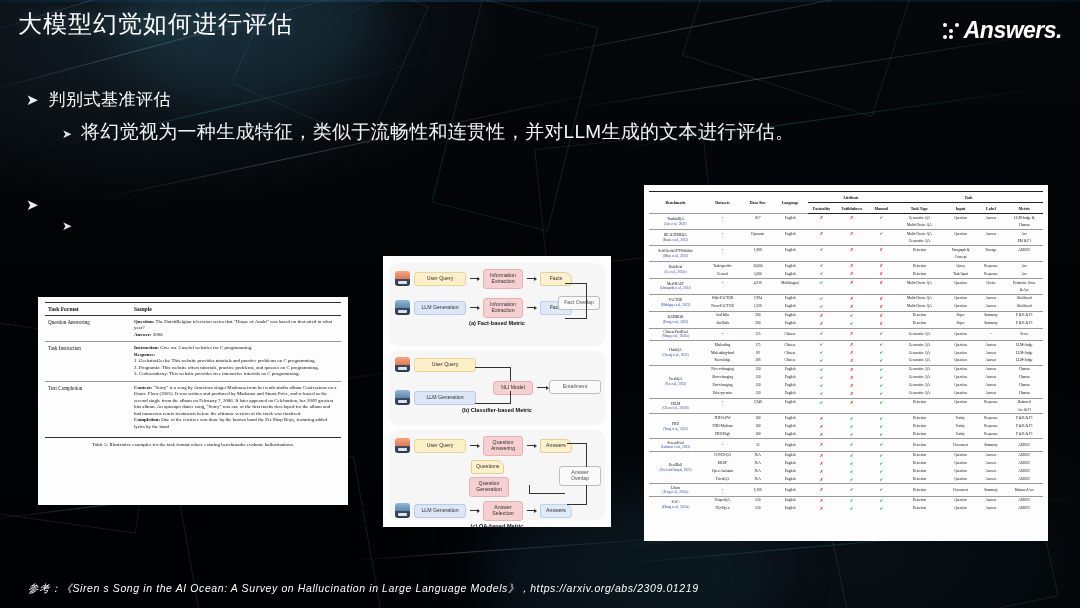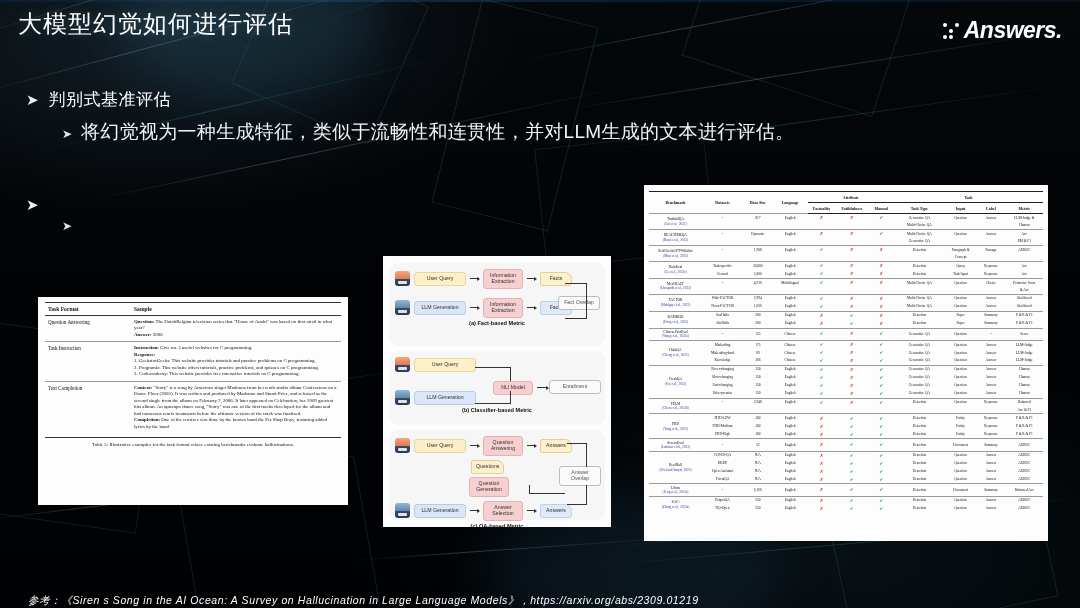--- a/index.html
+++ b/index.html
@@ -123,21 +123,21 @@
   #right-table .grp { border-bottom: 0.5px solid #222; }
   #right-table .hdr2 th { border-bottom: 0.8px solid #222; }
   #right-table tr.sep td { border-top: 0.45px solid #9a9a9a; }
   #right-table .bench { font-size: 3.6px; }
   #right-table .cite { color: #2a3fa5; font-size: 3.3px; display: block; }
   #right-table .yes { color: #22aa3c; font-weight: bold; font-size: 4.2px; }
   #right-table .no  { color: #e03b2f; font-weight: bold; font-size: 4.2px; }
 
   
   .footer {
-    position: absolute; left: 28px; bottom: 0;
+    position: absolute; left: 28px; bottom: 12px;
     color: #ffffff; font-size: 10.5px; font-style: italic; letter-spacing: .6px;
     font-family: "Liberation Sans", sans-serif; white-space: nowrap;
   }
 </style>
 </head>
 <body>
 
 <div id="slide">
 
   <div class="topline"></div>

